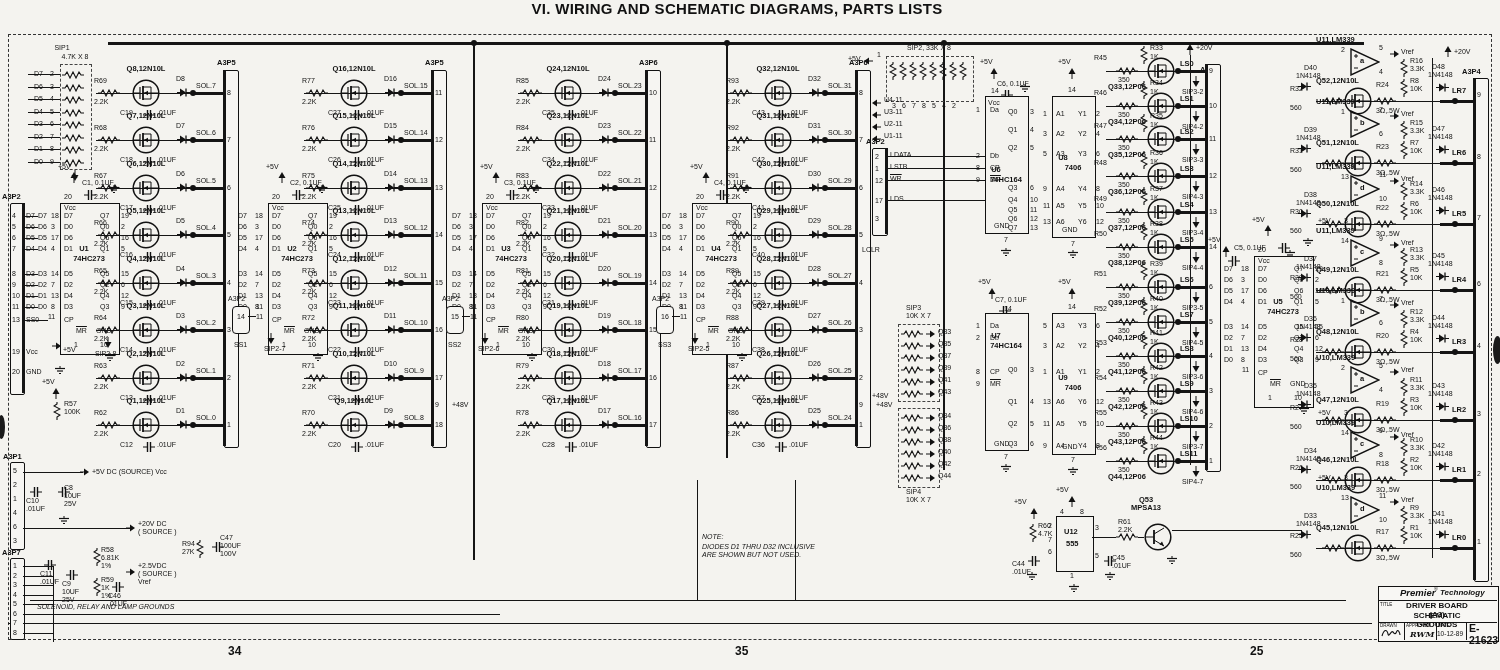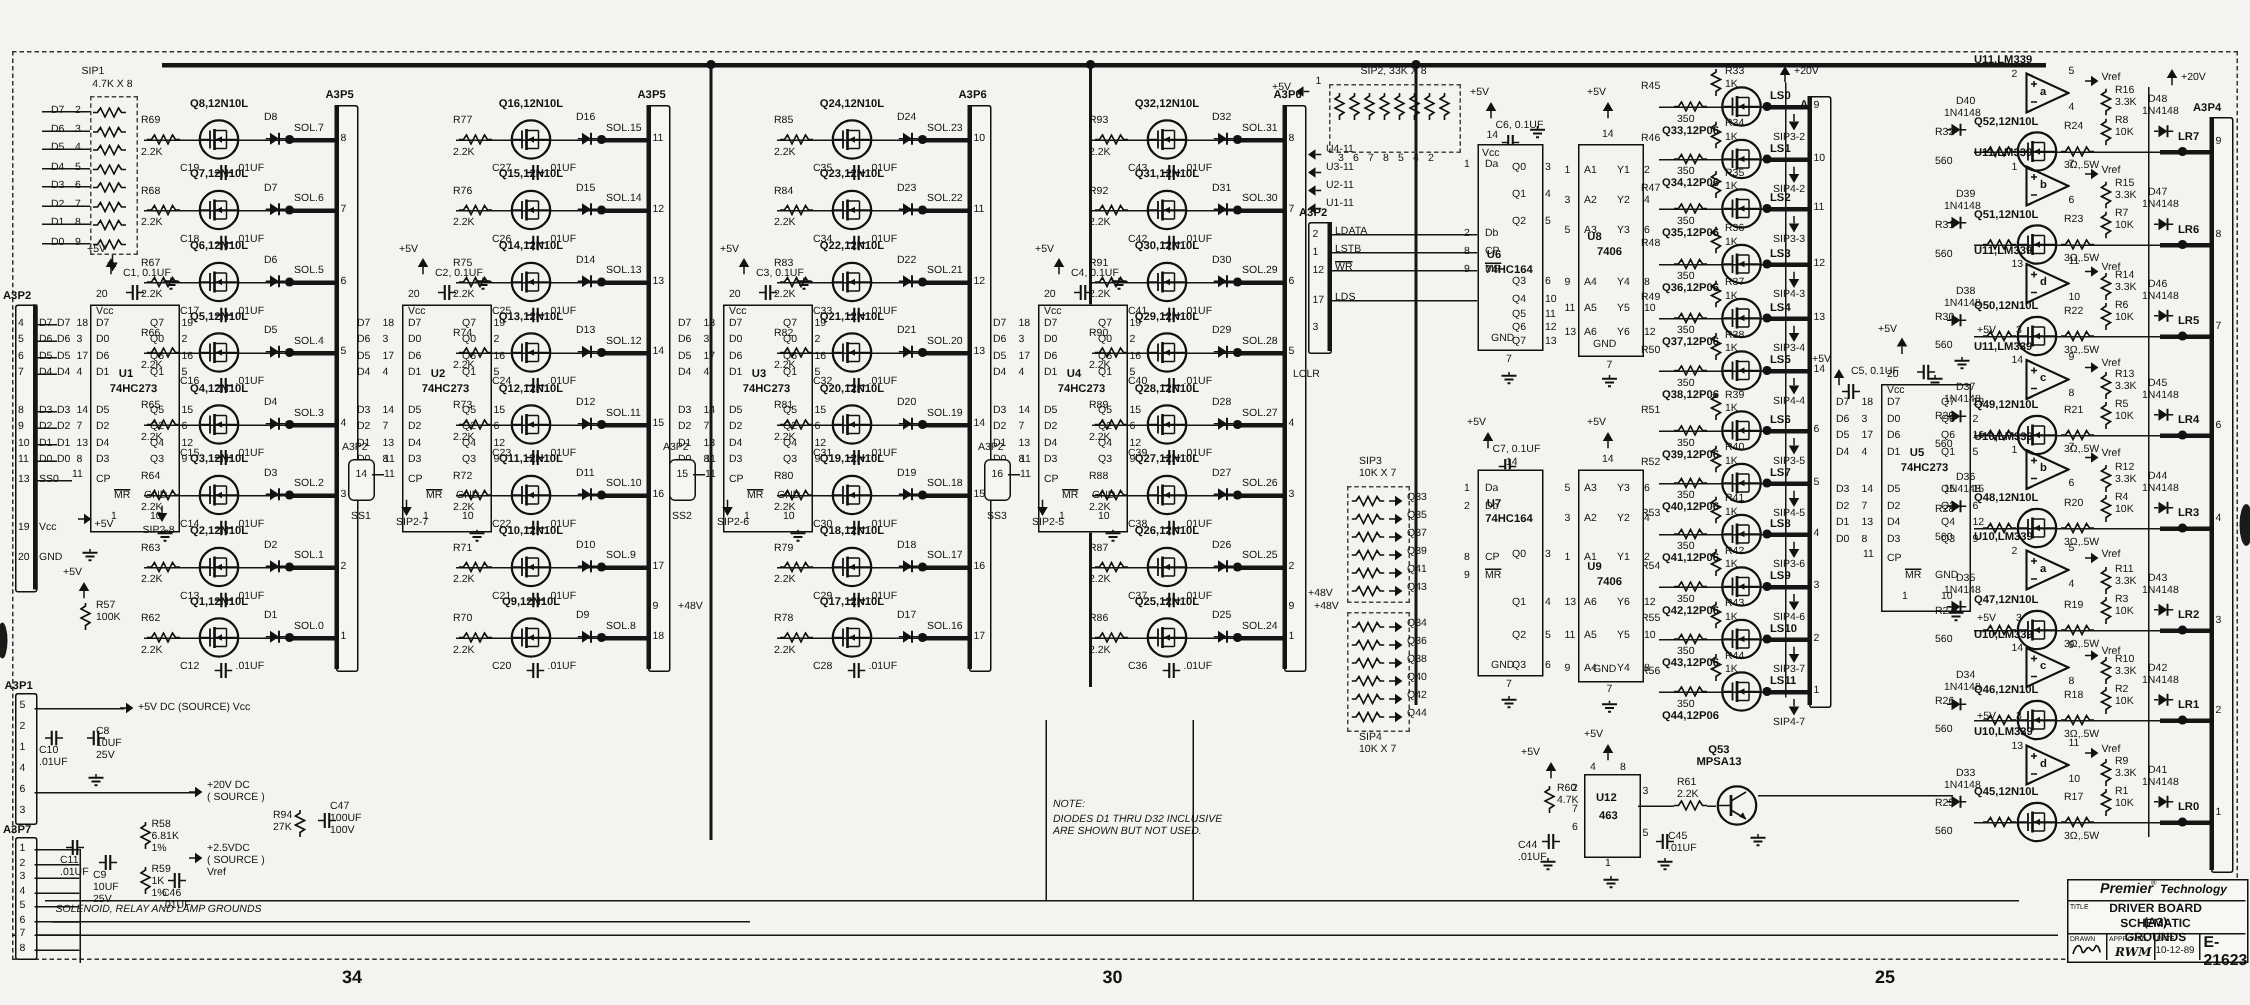--- a/index.html
+++ b/index.html
@@ -22,22 +22,23 @@
   #border{position:absolute;left:8px;top:34px;width:1482px;height:604px;border:1.6px dashed #333;}
   #tblock{position:absolute;left:1378px;top:586px;width:119px;height:54px;border:1.8px solid #111;background:#f8f7f4;}
   .blob{position:absolute;background:#1a1a1a;border-radius:50%;}
   .sig{position:absolute;font-family:"DejaVu Serif",serif;font-style:italic;font-weight:bold;font-size:8px;}
 </style>
 </head>
 <body>
 
 <div id="page">
   <div id="border"></div>
+  <div class="t big c" style="left:737px;top:1px;">VI. WIRING AND SCHEMATIC DIAGRAMS, PARTS LISTS</div>
   <div class="t pg" style="left:228px;top:645px;">34</div>
-  <div class="t pg" style="left:735px;top:645px;">30</div>
+  <div class="t pg" style="left:735px;top:645px;">35</div>
   <div class="t pg" style="left:1250px;top:645px;">25</div>
   <div id="tblock"></div>
   <div class="blob" style="left:-2px;top:415px;width:7px;height:24px;"></div>
   <div class="blob" style="left:1493px;top:336px;width:9px;height:28px;"></div>
 <div class="wire" style="left: 108px; top: 42px; width: 1256px; height: 3px;"></div>
     <div class="dot" style="left: 471px; top: 40px;"></div>
     <div class="dot" style="left: 724px; top: 40px;"></div>
     <div class="dot" style="left: 941px; top: 40px;"></div>
     <div class="wire" style="left: 473px; top: 44px; width: 1.5px; height: 516px;"></div>
     <div class="wire" style="left: 726px; top: 44px; width: 1.5px; height: 414px;"></div>
@@ -2616,21 +2617,21 @@
       </svg></span>
     <div class="t" style="left: 1056px; top: 486px;">+5V</div>
     <span class="icon" style="left: 1068px; top: 496px;"><svg width="8" height="11" viewBox="0 0 8 11">
         <polygon points="4,0 0.5,6 7.5,6" fill="#111"></polygon>
         <line x1="4" y1="6" x2="4" y2="11" stroke="#111"></line>
       </svg></span>
     <div class="t" style="left: 1060px; top: 508px;">4</div>
     <div class="t" style="left: 1080px; top: 508px;">8</div>
     <div class="box" style="left: 1056px; top: 516px; width: 36px; height: 54px;"></div>
     <div class="t b" style="left: 1064px; top: 528px;">U12</div>
-    <div class="t b" style="left: 1066px; top: 540px;">463</div>
+    <div class="t b" style="left: 1066px; top: 540px;">555</div>
     <div class="t" style="left: 1048px; top: 522px;">2</div>
     <div class="t" style="left: 1048px; top: 536px;">7</div>
     <div class="t" style="left: 1048px; top: 548px;">6</div>
     <div class="t" style="left: 1095px; top: 524px;">3</div>
     <div class="t" style="left: 1095px; top: 552px;">5</div>
     <div class="t" style="left: 1070px; top: 572px;">1</div>
     <span class="icon" style="left: 1068px; top: 584px;"><svg width="12" height="9" viewBox="0 0 12 9">
         <line x1="6" y1="0" x2="6" y2="2" stroke="#111"></line>
         <line x1="1" y1="2.5" x2="11" y2="2.5" stroke="#111" stroke-width="1.2"></line>
         <line x1="3" y1="5" x2="9" y2="5" stroke="#111" stroke-width="1.2"></line>

